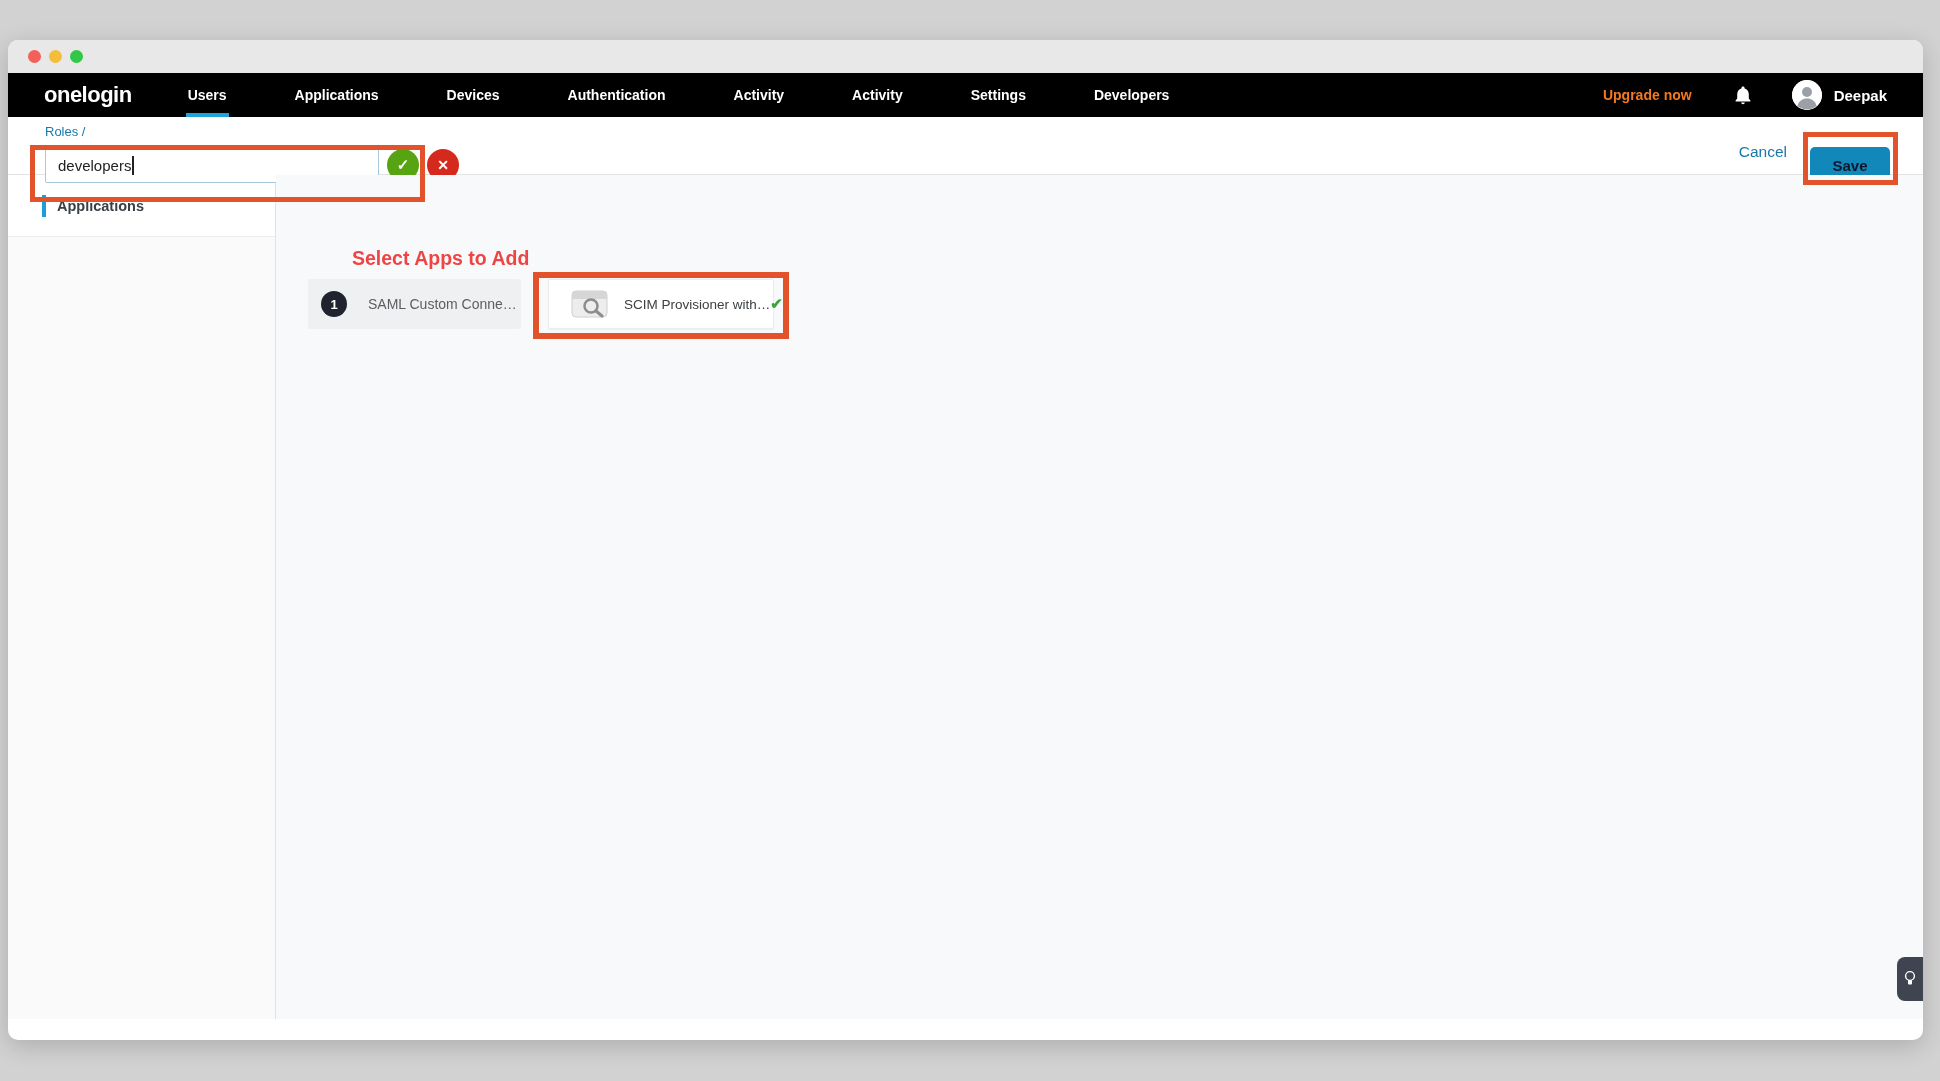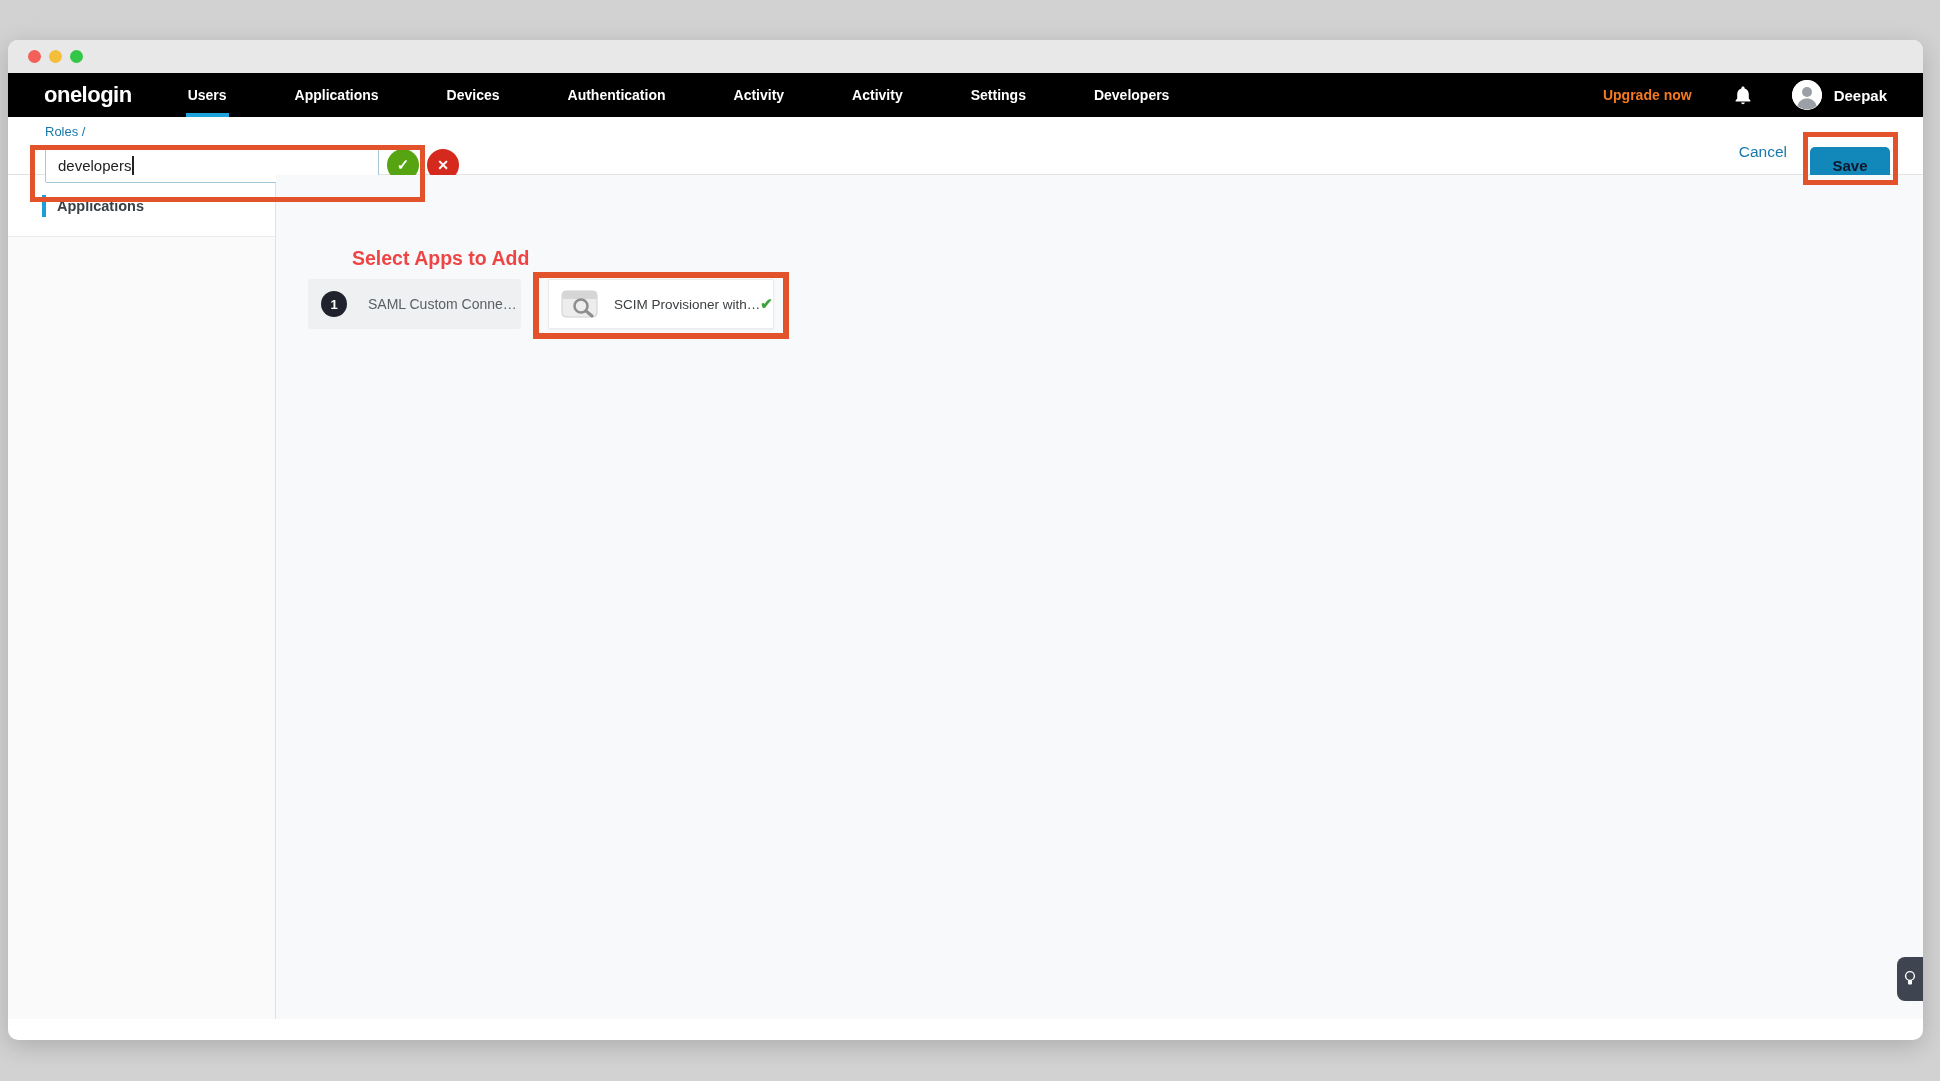--- a/index.html
+++ b/index.html
@@ -70,21 +70,21 @@
     height:62px; background:#fff; border-bottom:1px solid #ededed;
     display:flex; align-items:center; cursor:pointer;
   }
   .side-bar-indicator { width:4px; height:22px; background:#1c9fd8; margin-left:34px; }
   .sidebar-label { margin-left:11px; font-size:14.5px; font-weight:700; color:#3a3f44; }
   .main { flex:1; background:#f8f9fb; position:relative; }
   .main-heading { position:absolute; left:33px; top:72px; font-size:19.5px; font-weight:700; color:#ef4444;margin-left:43px; }
   .cards { position:absolute; left:32px; top:104px; display:flex; gap:27px; }
   .app-card { height:50px; border-radius:2px; display:flex; align-items:center; cursor:pointer; }
   .card-plain { width:213px; background:#eef0f2; padding-left:13px; }
-  .card-selected { width:226px; background:#fff; border:1px solid #ececec; box-shadow:0 1px 2px rgba(0,0,0,.05); padding:0 12px;align-items:center; }
+  .card-selected { width:226px; background:#fff; border:1px solid #ececec; box-shadow:0 1px 2px rgba(0,0,0,.05); padding:0 22px;align-items:center; }
   .badge {
     width:26px; height:26px; border-radius:50%; background:#20222e;
     color:#fff; font-size:13px; font-weight:700;
     display:flex; align-items:center; justify-content:center; flex-shrink:0;
   }
   .card-name { margin-left:21px; font-size:14px; color:#5a5f63; white-space:nowrap; }
   .card-selected .card-name { margin-left:16px; font-size:13.5px; color:#3c4043; }
   .check-mark { margin-left:auto; color:#3fa33c; font-size:15px; font-weight:700; }
   
   .anno { position:absolute; border:5px solid #e2532b; pointer-events:none; z-index:9; }

